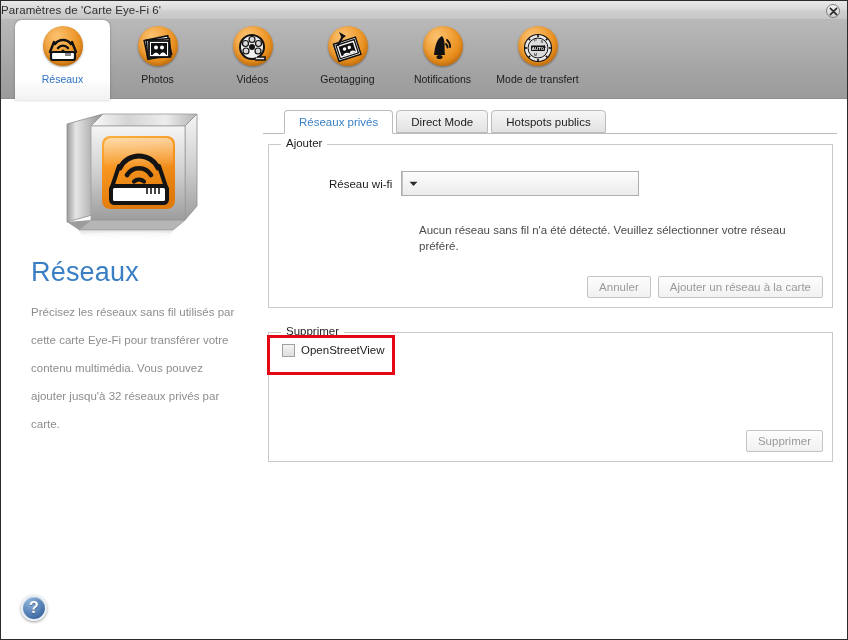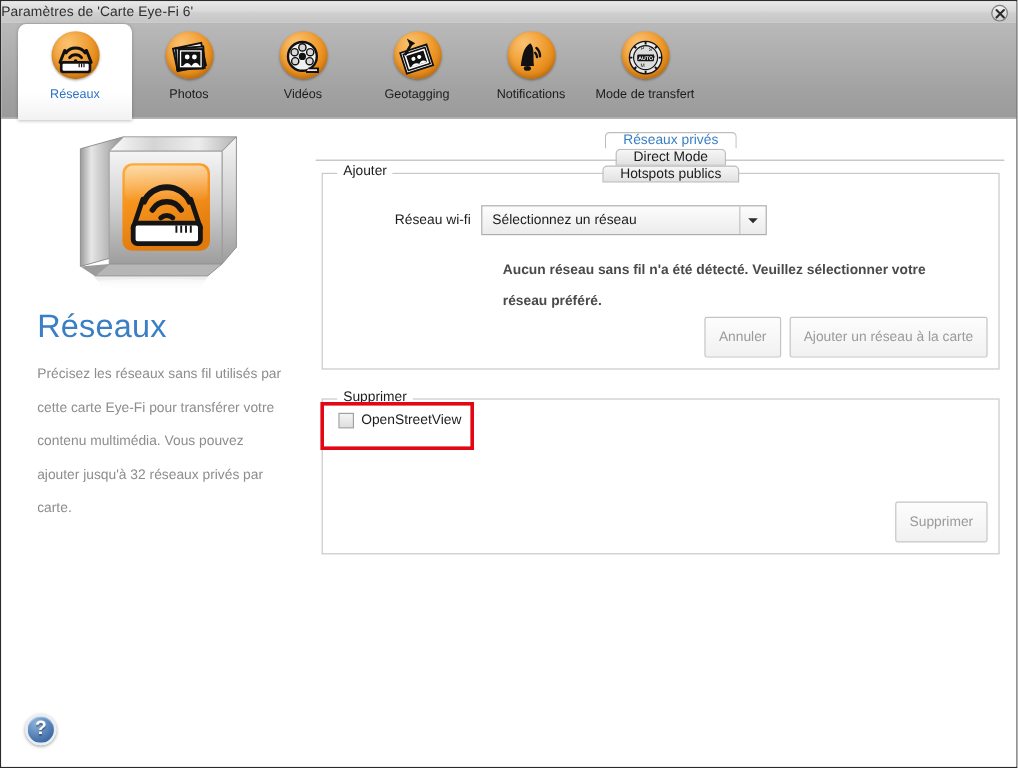--- a/index.html
+++ b/index.html
@@ -129,23 +129,22 @@
 
   
   #content { flex: 1; padding: 0 10px 0 0; position: relative; }
 
   
   #tabs {
     position: relative;
     height: 24px;
     margin-top: 11px;
     display: flex;
-    align-items: center;
+    align-items: flex-start;
     padding-left: 21px;
-    flex-direction: column;
   }
   #tabs::after {
     content: "";
     position: absolute;
     left: 0; right: 0; bottom: 0;
     height: 1px;
     background: #bcbcbc;
   }
   .tab {
     position: relative;
@@ -221,36 +220,35 @@
   .combo-arrow {
     width: 22px;
     height: 23px;
     border-left: 1px solid #c4c4c4;
     display: flex;
     align-items: center;
     justify-content: center;
   }
 
   .hint-text {
-    margin: 16px 36px 0 150px;
+    margin: 26px 36px 0 150px;
     font-size: 11.5px;
     color: #4a4a4a;
-    line-height: 26px;
-    font-weight: bold;
+    line-height: 16px;
   }
 
   .btn-row {
     position: absolute;
     right: 9px;
     bottom: 9px;
     display: flex;
     gap: 7px;
   }
   .btn {
-    height: 34px;
+    height: 22px;
     padding: 0 11px;
     font-size: 11.5px;
     font-family: "Liberation Sans", sans-serif;
     border: 1px solid #c4c4c4;
     border-radius: 2px;
     background: linear-gradient(to bottom, #fdfdfd, #f1f1f1);
     color: #9a9a9a;
     display: flex;
     align-items: center;
     cursor: default;
@@ -545,21 +543,20 @@
           <span>Hotspots publics</span>
         </div>
       </div>
 
       <div class="group" id="group-ajouter">
         <div class="group-legend">Ajouter</div>
 
         <div class="field-row">
           <span class="field-label">Réseau wi-fi</span>
           <div class="combo">
-            <span class="combo-value">Sélectionnez un réseau</span>
             <span class="combo-arrow">
               <svg width="9" height="6" viewBox="0 0 9 6">
                   <path d="M0.5 0.8 L4.5 5 L8.5 0.8 Z" fill="#2b2b2b"></path>
                 </svg>
             </span>
           </div>
         </div>
 
         <div class="hint-text">Aucun réseau sans fil n'a été détecté. Veuillez sélectionner votre réseau préféré.</div>
 

